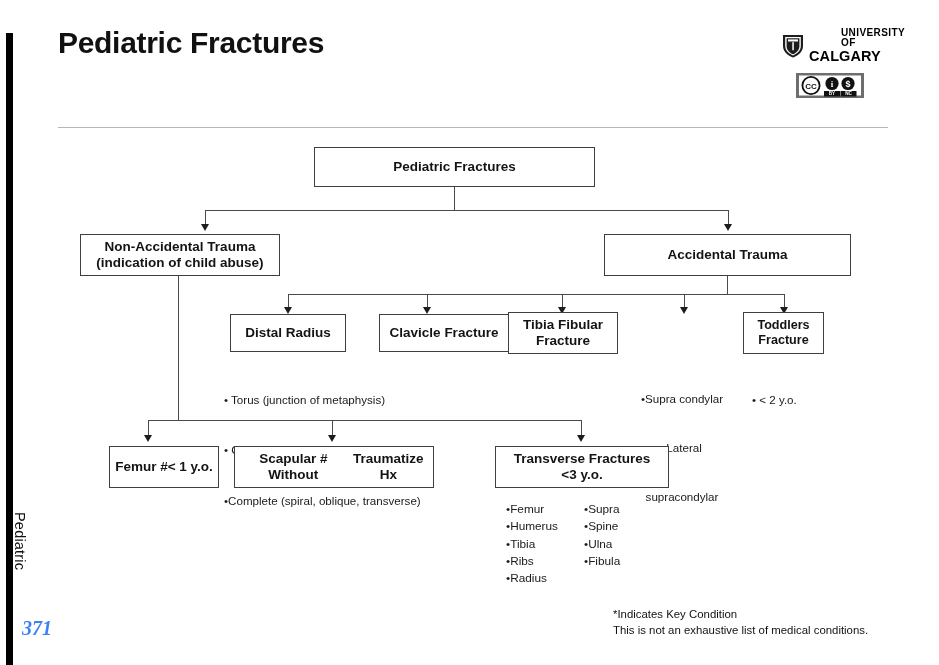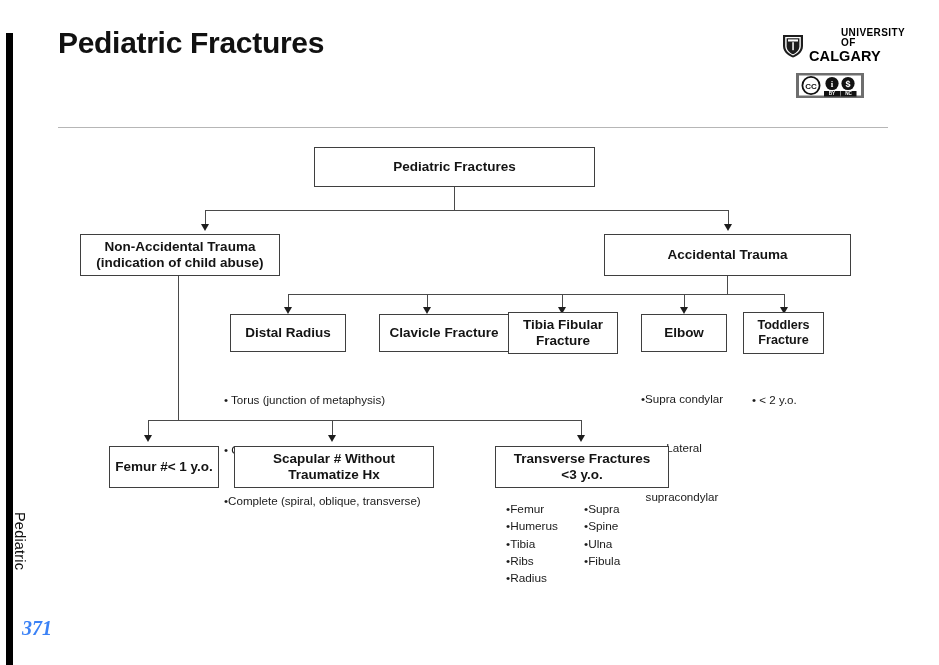--- a/index.html
+++ b/index.html
@@ -171,21 +171,20 @@
 
   <div class="vline" style="left:684px;top:294px;height:15px;"></div>
   <div class="arrow" style="left:679.5px;top:307px;"></div>
 
   <div class="vline" style="left:784px;top:294px;height:15px;"></div>
   <div class="arrow" style="left:779.5px;top:307px;"></div>
 
   <div class="node" style="left:230px;top:314px;width:116px;height:38px;">Distal Radius</div>
   <div class="node" style="left:363px;top:314px;width:130px;height:38px;margin-left:16px;">Clavicle Fracture</div>
   <div class="node" style="left:508px;top:312px;width:110px;height:42px;">Tibia Fibular Fracture</div>
-  <div class="node" style="left:641px;top:314px;width:86px;height:38px;">Elbow</div>
   <div class="node sm" style="left:743px;top:312px;width:81px;height:42px;">Toddlers Fracture</div>
 
   <div class="bullets" style="left:224px;top:359px;">
     <div>• Torus (junction of metaphysis)</div>
     <div>• Green stick (bone bent at convex side)</div>
     <div>•Complete (spiral, oblique, transverse)</div>
   </div>
 
   <div class="bullets tight" style="left:641px;top:359px;">
     <div>•Supra condylar</div>
@@ -207,21 +206,21 @@
   <div class="arrow" style="left:327.5px;top:435px;"></div>
 
   <div class="vline" style="left:581px;top:420px;height:17px;"></div>
   <div class="arrow" style="left:576.5px;top:435px;"></div>
 
   <div class="node" style="left:109px;top:446px;width:110px;height:42px;">
     <span>Femur #</span>
     <span>&lt; 1 y.o.</span>
   </div>
 
-  <div class="node" style="left:234px;top:446px;width:200px;height:42px;flex-direction:column;">
+  <div class="node" style="left:234px;top:446px;width:200px;height:42px;flex-direction:row;">
     <span>Scapular # Without</span>
     <span>Traumatize Hx</span>
   </div>
 
   <div class="node" style="left:495px;top:446px;width:174px;height:42px;flex-direction:column;">
     <span>Transverse Fractures</span>
     <span>&lt;3 y.o.</span>
   </div>
 
   <div class="twocol" style="left:506px;top:501px;">
@@ -233,17 +232,21 @@
       <div>•Radius</div>
     </div>
     <div>
       <div>•Supra</div>
       <div>•Spine</div>
       <div>•Ulna</div>
       <div>•Fibula</div>
     </div>
   </div>
 
+  <div class="footnote">
+    <div>*Indicates Key Condition</div>
+    <div>This is not an exhaustive list of medical conditions.</div>
+  </div>
 
   <div class="sidelabel">Pediatric</div>
   <div class="pagenum">371</div>
 
 </div>
 
 </body></html>

